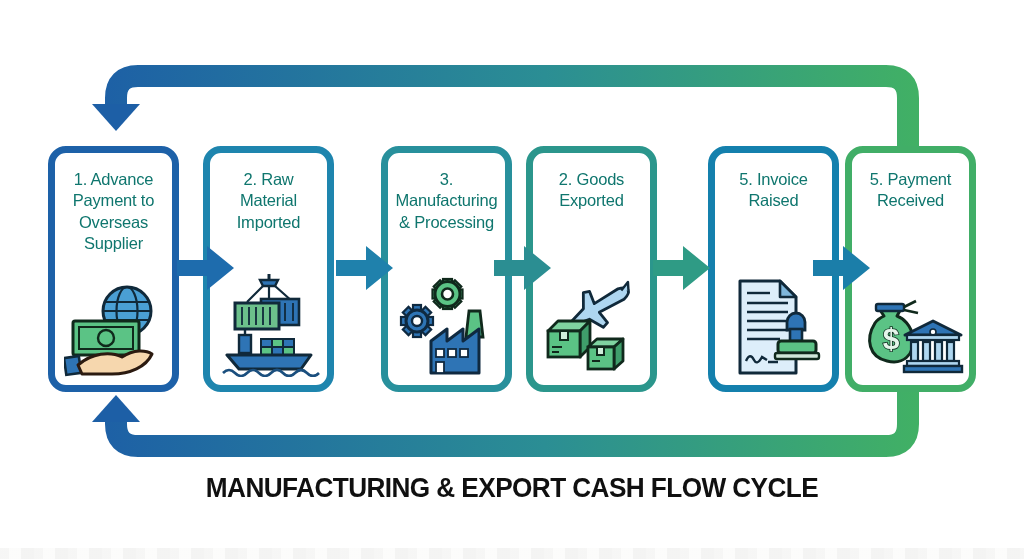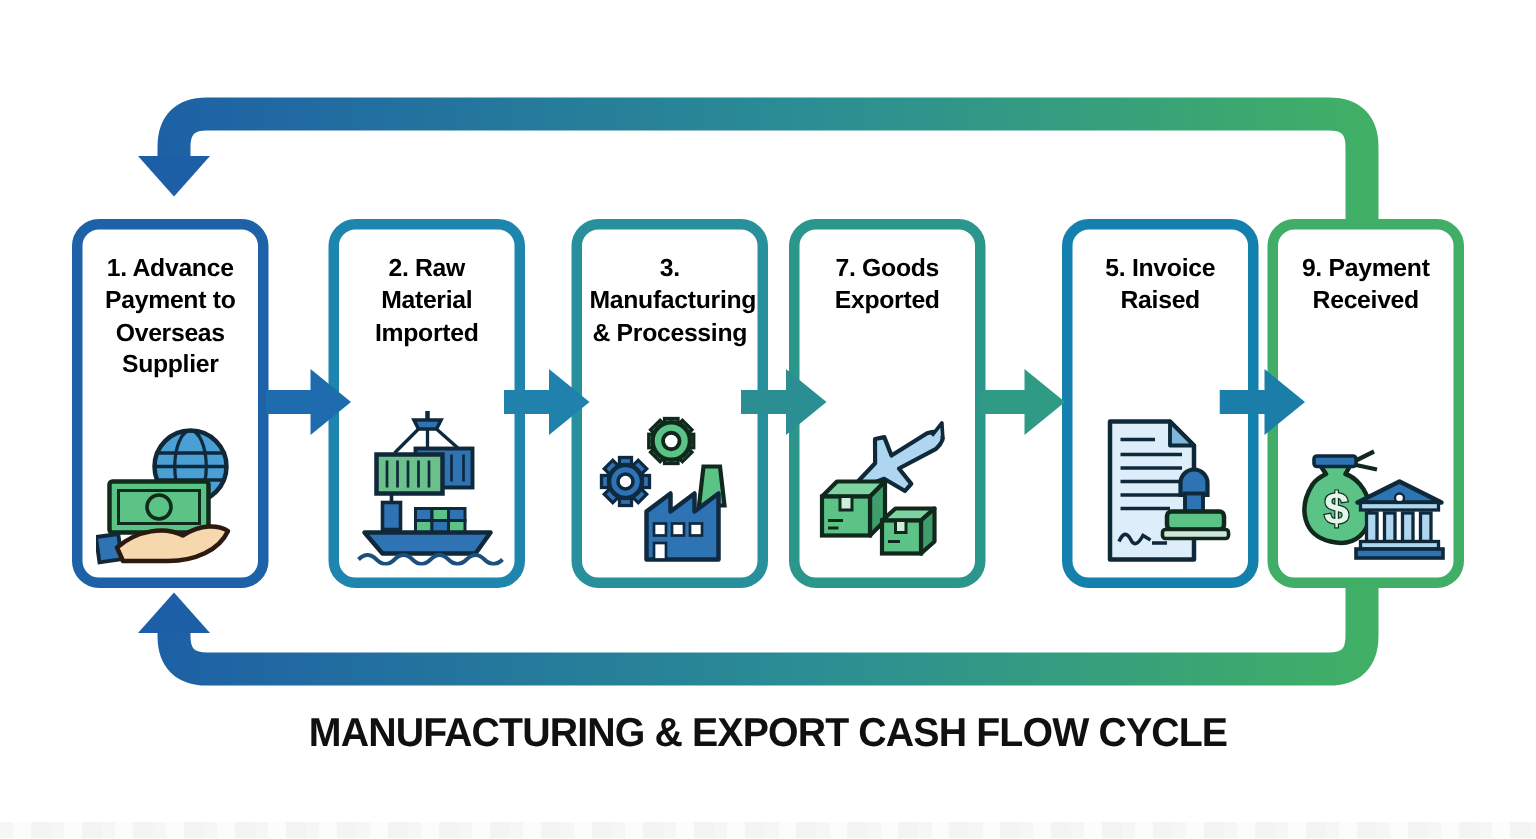--- a/index.html
+++ b/index.html
@@ -19,23 +19,23 @@
     box-sizing:border-box;
     background:#ffffff;
     border:7px solid #1d61a8;
     border-radius:18px;
     z-index:2;
   }
   .step-label{
     padding:16px 5px 0 5px;
     text-align:center;
     font-size:16.5px;
-    font-weight:bold;
+    font-weight:normal;
     line-height:1.3;
-    color:#000000;
+    color:#0f766e;
     letter-spacing:-0.2px;
   }
   .step-icon{
     position:absolute;
     left:50%;
     bottom:8px;
     transform:translateX(-50%);
   }
   .connector{
     position:absolute;
@@ -87,21 +87,21 @@
       <ellipse cx="63" cy="30" rx="10.5" ry="24" fill="none" stroke="#10293a" stroke-width="2.2"></ellipse>
       <path d="M41 21 H85 M39 30 H87 M41 39 H85" stroke="#10293a" stroke-width="2.2" fill="none"></path>
       <rect x="9" y="40" width="66" height="34" rx="2" fill="#5bc385" stroke="#102a1c" stroke-width="3"></rect>
       <rect x="15" y="46" width="54" height="22" fill="none" stroke="#102a1c" stroke-width="2"></rect>
       <circle cx="42" cy="57" r="8" fill="#5bc385" stroke="#102a1c" stroke-width="2.4"></circle>
       <rect x="1" y="76" width="15" height="17" fill="#2e74b5" stroke="#10293a" stroke-width="2.6" transform="rotate(-8 8 84)"></rect>
       <path d="M14 84 C 28 72 46 70 58 76 C 70 68 82 69 88 73 C 82 86 66 93 48 93 L 18 93 Z" fill="#f6d7ae" stroke="#2b1a10" stroke-width="3" stroke-linejoin="round"></path>
     </svg>
   </div>
 
-  <div class="step" style="left: 219px; border-color: rgb(30, 133, 174);">
+  <div class="step" style="left: 203px; border-color: rgb(30, 133, 174);">
     <div class="step-label">2. Raw Material Imported</div>
     <svg class="step-icon" width="104" height="104" viewBox="0 0 104 104">
       <path d="M52 1 V7" stroke="#10293a" stroke-width="3"></path>
       <path d="M43 7 H61 L58 13 H46 Z" fill="#2e74b5" stroke="#10293a" stroke-width="2.4"></path>
       <path d="M46 13 L30 29 M58 13 L76 29 M52 13 V27" stroke="#10293a" stroke-width="2.2"></path>
       <rect x="44" y="26" width="38" height="26" fill="#2e74b5" stroke="#10293a" stroke-width="2.6"></rect>
       <path d="M52 30 V48 M60 30 V48 M68 30 V48 M76 30 V48" stroke="#10293a" stroke-width="1.8"></path>
       <rect x="18" y="30" width="44" height="26" fill="#6cc08b" stroke="#10293a" stroke-width="3"></rect>
       <path d="M25 34 V52 M32 34 V52 M39 34 V52 M46 34 V52 M53 34 V52" stroke="#10293a" stroke-width="1.8"></path>
       <rect x="22" y="62" width="12" height="18" fill="#2e74b5" stroke="#10293a" stroke-width="2.4"></rect>
@@ -155,21 +155,21 @@
       <g fill="#ffffff" stroke="#0f2940" stroke-width="1.8">
         <rect x="41" y="72" width="8" height="8"></rect>
         <rect x="53" y="72" width="8" height="8"></rect>
         <rect x="65" y="72" width="8" height="8"></rect>
         <rect x="41" y="85" width="8" height="11"></rect>
       </g>
     </svg>
   </div>
 
   <div class="step" style="left: 526px; border-color: rgb(43, 150, 140);">
-    <div class="step-label">7. Goods Exported</div>
+    <div class="step-label">2. Goods Exported</div>
     <svg class="step-icon" width="104" height="102" viewBox="0 0 104 102">
       <g transform="rotate(-30 62 30)">
         <path d="M24 30 L44 24 L52 10 L58 12 L56 25 L84 24 Q92 26 92 30 Q92 34 84 36 L56 35 L58 48 L52 50 L44 36 L24 33 Q20 31.5 24 30 Z" fill="#aed6f0" stroke="#10293a" stroke-width="2.8" stroke-linejoin="round"></path>
         <path d="M86 27 L96 23 L92 31" fill="#aed6f0" stroke="#10293a" stroke-width="2.4" stroke-linejoin="round"></path>
       </g>
       <g>
         <path d="M8 56 l10 -10 h32 l-10 10 Z" fill="#7fd3a0" stroke="#10291c" stroke-width="2.8" stroke-linejoin="round"></path>
         <path d="M40 56 l10 -10 v26 l-10 10 Z" fill="#3f9e6b" stroke="#10291c" stroke-width="2.8" stroke-linejoin="round"></path>
         <rect x="8" y="56" width="32" height="26" fill="#5bc385" stroke="#10291c" stroke-width="2.8"></rect>
         <rect x="20" y="56" width="8" height="9" fill="#cfeeda" stroke="#10291c" stroke-width="2"></rect>
@@ -202,21 +202,21 @@
       <g>
         <path d="M70 36 a9 9 0 0 1 9 9 v8 h-18 v-8 a9 9 0 0 1 9 -9 Z" fill="#2e74b5" stroke="#10293a" stroke-width="2.8"></path>
         <rect x="64" y="52" width="12" height="12" fill="#2e74b5" stroke="#10293a" stroke-width="2.6"></rect>
         <rect x="52" y="64" width="38" height="12" rx="3" fill="#5bc385" stroke="#10291c" stroke-width="3"></rect>
         <rect x="49" y="76" width="44" height="6" rx="2" fill="#cfe6d8" stroke="#10291c" stroke-width="2.4"></rect>
       </g>
     </svg>
   </div>
 
   <div class="step" style="left: 845px; border-color: rgb(65, 174, 103);">
-    <div class="step-label">9. Payment Received</div>
+    <div class="step-label">5. Payment Received</div>
     <svg class="step-icon" width="108" height="100" viewBox="0 0 108 100">
       <g>
         <path d="M18 46 C 8 62 12 80 30 84 C 46 88 58 78 56 60 C 54 48 46 41 40 39 L 45 30 H 21 L 27 39 C 23 41 20 43 18 46 Z" fill="#5bc385" stroke="#10291c" stroke-width="3" stroke-linejoin="round"></path>
         <rect x="19" y="27" width="28" height="7" rx="2" fill="#2e74b5" stroke="#10293a" stroke-width="2.4"></rect>
         <path d="M47 30 l12 -6 M47 33 l14 3" stroke="#10291c" stroke-width="2.8" fill="none"></path>
         <text x="34" y="72" font-size="30" font-weight="bold" text-anchor="middle" font-family="Liberation Sans, sans-serif" fill="#e4f5ea" stroke="#0d2b1d" stroke-width="1.6" paint-order="stroke">$</text>
       </g>
       <g>
         <path d="M48 58 L76 44 L104 58 Z" fill="#2e74b5" stroke="#10293a" stroke-width="3" stroke-linejoin="round"></path>
         <circle cx="76" cy="55" r="3" fill="#ffffff" stroke="#10293a" stroke-width="1.6"></circle>

